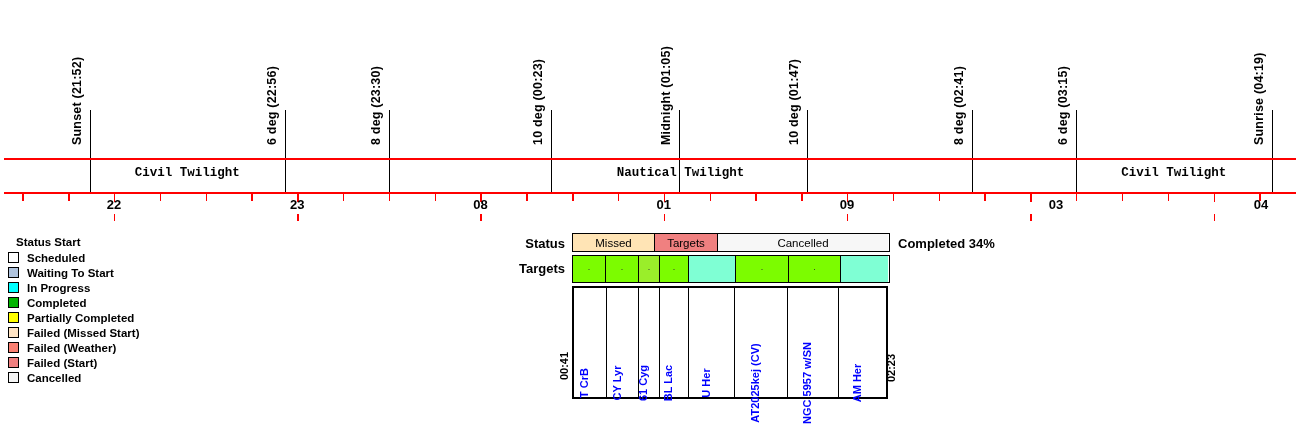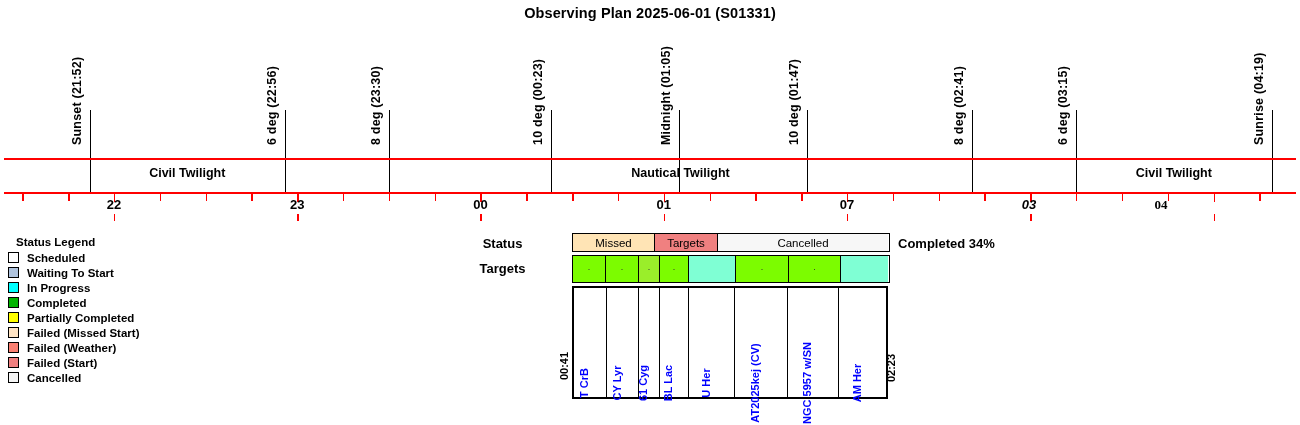--- a/index.html
+++ b/index.html
@@ -58,20 +58,21 @@
   #twilight-band-top  { top: 158px; }
   #twilight-band-bot  { top: 192px; }
 
   .twilight-label {
     position: absolute;
     top: 166px;
     text-align: center;
     font-size: 12.5px;
     font-weight: bold;
     white-space: nowrap;
+    font-family: Liberation Mono, monospace;
   }
 
   
   .axis-tick {
     position: absolute;
     top: 193px;
     width: 1.4px;
     height: 8px;
     background: #ff0000;
   }
@@ -118,21 +119,21 @@
     font-size: 11.5px;
     font-weight: bold;
     white-space: nowrap;
   }
 
   
   #row-label-status, #row-label-targets {
     position: absolute;
     font-size: 13px;
     font-weight: bold;
-    text-align: center;
+    text-align: right;
     white-space: nowrap;
   }
   #row-label-status  { left: 440px; width: 125px; top: 236px; }
   #row-label-targets { left: 440px; width: 125px; top: 261px; }
 
   #status-strip {
     position: absolute;
     left: 572px; top: 233px;
     height: 19px;
     border: 1.5px solid #000000;
@@ -228,21 +229,20 @@
     font-size: 13px;
     font-weight: bold;
     white-space: nowrap;
   }
 </style>
 </head>
 <body>
 
 <div class="root">
 
-  <div id="plan-title">Observing Plan 2025-06-01 (S01331)</div>
 
   <div id="events-layer">
       <div class="event-marker" style="left: 83.5835px; height: 105px;">
         <div class="event-label">Sunset (21:52)</div>
       </div>
       <div class="event-line" style="left: 89.5835px; height: 84px;"></div>
       <div class="event-marker" style="left: 278.941px; height: 105px;">
         <div class="event-label">6 deg (22:56)</div>
       </div>
       <div class="event-line" style="left: 284.941px; height: 84px;"></div>
@@ -310,34 +310,34 @@
       <div class="axis-tick major" style="left: 1030.27px;"></div>
       <div class="axis-tick" style="left: 1076.09px;"></div>
       <div class="axis-tick" style="left: 1121.9px;"></div>
       <div class="axis-tick" style="left: 1167.72px;"></div>
       <div class="axis-tick major" style="left: 1213.53px;"></div>
       <div class="axis-tick" style="left: 1259.35px;"></div>
       <div class="axis-hour-label" style="left: 113.957px;">22</div>
       <div class="axis-tick-low" style="left: 113.957px;"></div>
       <div class="axis-hour-label" style="left: 297.22px;">23</div>
       <div class="axis-tick-low" style="left: 297.22px;"></div>
-      <div class="axis-hour-label" style="left: 480.482px;">00</div>
+      <div class="axis-hour-label" style="left: 480.482px;">08</div>
       <div class="axis-tick-low" style="left: 480.482px;"></div>
       <div class="axis-hour-label" style="left: 663.745px;">01</div>
       <div class="axis-tick-low" style="left: 663.745px;"></div>
-      <div class="axis-hour-label" style="left: 847.007px;">07</div>
+      <div class="axis-hour-label" style="left: 847.007px;">09</div>
       <div class="axis-tick-low" style="left: 847.007px;"></div>
-      <div class="axis-hour-label" style="left: 1029px; font-style: italic;">03</div>
+      <div class="axis-hour-label" style="left: 1056px;">03</div>
       <div class="axis-tick-low" style="left: 1030.27px;"></div>
-      <div class="axis-hour-label" style="left: 1161px; font-family: Liberation Serif, serif;">04</div>
+      <div class="axis-hour-label" style="left: 1261px;">04</div>
       <div class="axis-tick-low" style="left: 1213.53px;"></div>
     </div>
 
   <div id="status-legend">
-    <div class="legend-title">Status Legend</div>
+    <div class="legend-title">Status Start</div>
     <div id="legend-rows">
         <div class="legend-row">
           <span class="legend-swatch" style="background: rgb(255, 255, 255);"></span>
           <span class="legend-text">Scheduled</span>
         </div>
         <div class="legend-row">
           <span class="legend-swatch" style="background: rgb(176, 196, 222);"></span>
           <span class="legend-text">Waiting To Start</span>
         </div>
         <div class="legend-row">

